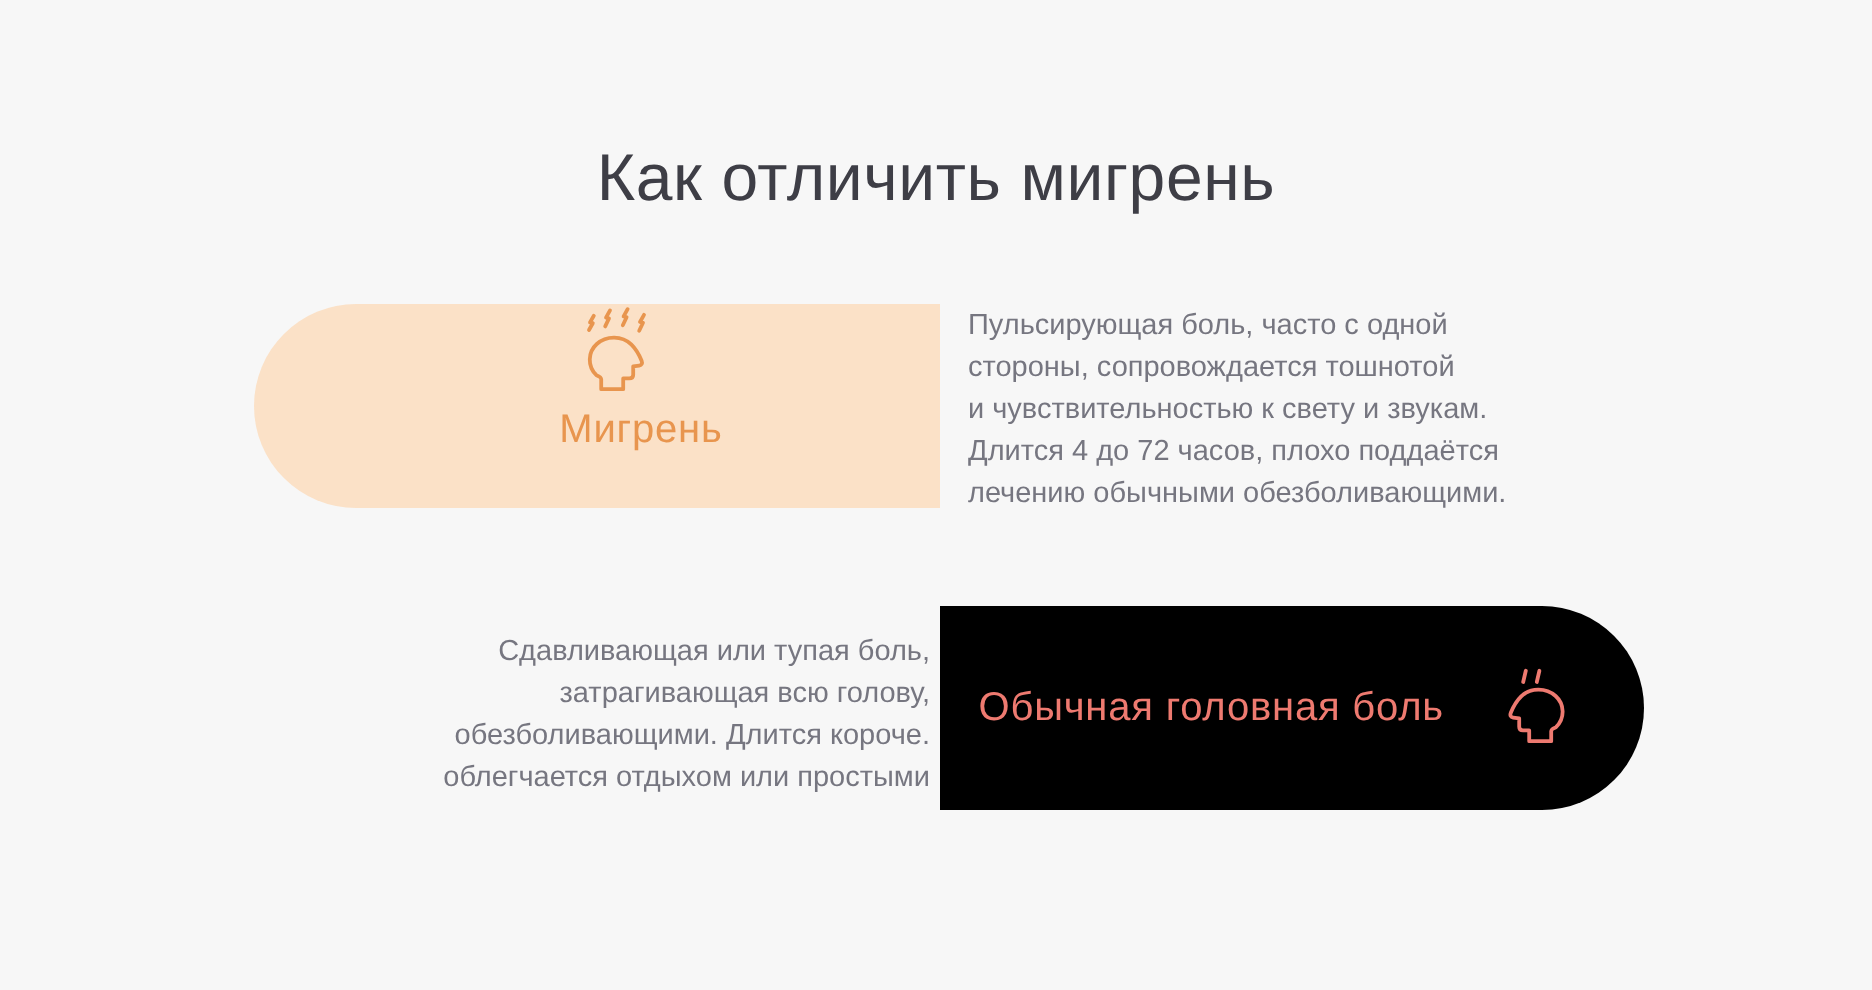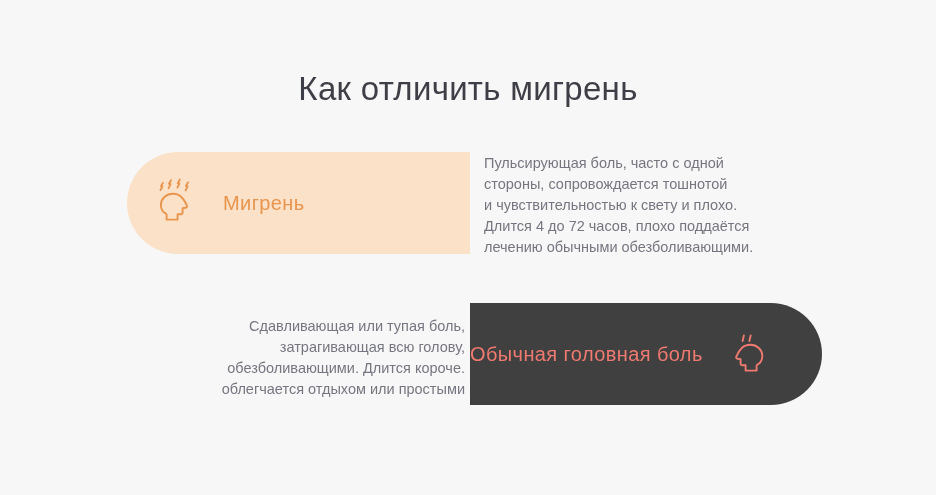--- a/index.html
+++ b/index.html
@@ -54,27 +54,29 @@
     align-items: center;
     box-sizing: border-box;
   }
   .card-migraine {
     left: 127px;
     width: 343px;
     top: 0;
     background: #fbe1c7;
     border-radius: 51px 0 0 51px;
     padding-left: 24px;
+    flex-direction: column;
   }
   .card-tension {
     left: 470px;
     width: 352px;
     top: 0;
-    background: #404040;
+    background: #000000;
     border-radius: 0 51px 51px 0;
+    justify-content: flex-end;
     padding-right: 30px;
   }
 
   .card-label {
     font-size: 20px;
     font-weight: 400;
     letter-spacing: 0.4px;
     white-space: nowrap;
   }
   .card-migraine .card-label {
@@ -151,21 +153,21 @@
                    C 15.6 36.8 15.0 36.3 13.2 35.6 Z"></path>
         </svg>
       </span>
 
       <span class="card-label">Мигрень</span>
     </div>
 
     <div class="desc desc-migraine">
       <p>Пульсирующая боль, часто с одной</p>
       <p>стороны, сопровождается тошнотой</p>
-      <p>и чувствительностью к свету и плохо.</p>
+      <p>и чувствительностью к свету и звукам.</p>
       <p>Длится 4 до 72 часов, плохо поддаётся</p>
       <p>лечению обычными обезболивающими.</p>
     </div>
 
   </div>
 
   <div class="row row-tension">
 
     <div class="desc desc-tension">
       <p>Сдавливающая или тупая боль,</p>

